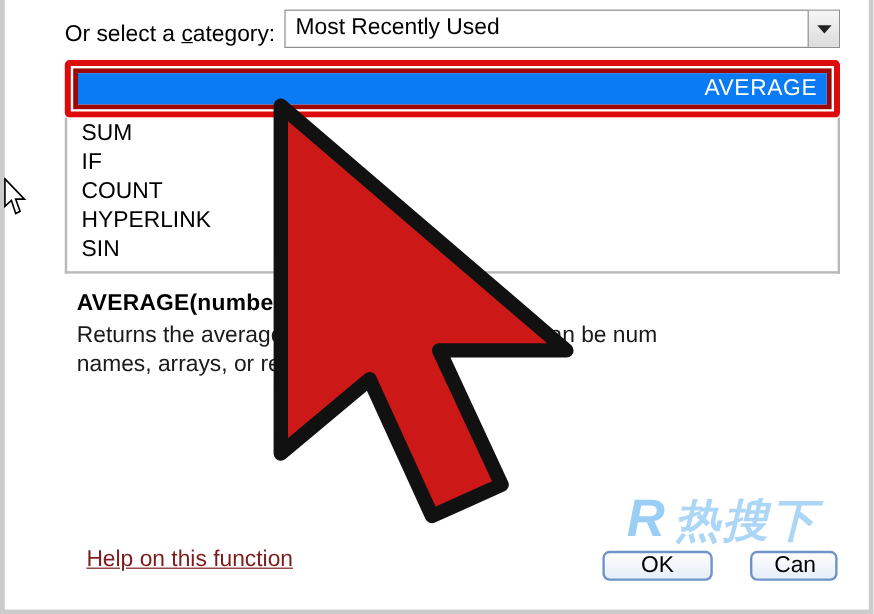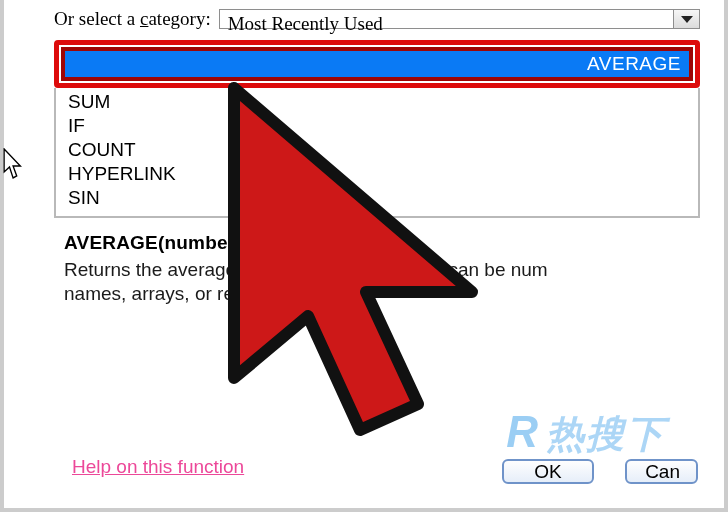--- a/index.html
+++ b/index.html
@@ -16,29 +16,28 @@
     border-right: 4px solid #ccc;
     border-bottom: 4px solid #ccc;
     background: #fff;
   }
   .whitebox {
     position: absolute;
     left: 24px; right: 12px; top: 2px; bottom: 2px;
     background: #fff;
   }
   .row-category {
-    display: flex; align-items: center;
+    display: flex; align-items: flex-end;
     gap: 8px;
     padding: 6px 12px 10px 26px;
-    font-family: Liberation Serif, serif;
   }
   .underline-hotkey { text-decoration: underline; }
   .select-wrap {
     flex: 1; display: flex; align-items: stretch;
-    border: 1px solid #8e8e8e; height: 20px; background: #fff;
+    border: 1px solid #8e8e8e; height: 32px; background: #fff;
   }
   .select-value { flex: 1; padding: 3px 8px; }
   .select-btn {
     width: 26px; border-left: 1px solid #8e8e8e;
     display: flex; align-items: center; justify-content: center;
     background: linear-gradient(#f6f6f6,#dcdcdc);
   }
   .tri-down {
     width: 0; height: 0;
     border-left: 6px solid transparent;
@@ -74,21 +73,21 @@
   }
   .listbox-rest .fn { padding: 1px 2px; }
   .desc-block {
     margin: 6px 12px 0 26px;
     padding: 8px 10px;
   }
   .desc-sig { font-weight: 700; letter-spacing: 0.2px; }
   .desc-text { margin-top: 4px; line-height: 1.28; color: #1a1a1a; }
   .help-link {
     position: absolute; left: 44px; bottom: 28px;
-    color: #ec4899; text-decoration: underline;
+    color: #7f1d1d; text-decoration: underline;
   }
   .btn {
     position: absolute; bottom: 22px;
     height: 25px; min-width: 92px;
     border: 2px solid #6f93c9;
     border-radius: 6px;
     background: linear-gradient(#fefefe,#e6eef9);
     display: flex; align-items: center; justify-content: center;
     padding: 0 16px;
   }
@@ -102,21 +101,21 @@
     left: 200px; top: 78px;
     width: 300px; height: 360px;
     pointer-events: none;
   }
   .small-cursor {
     position: absolute; left: -2px; top: 148px;
     font-size: 30px; color: #000;
     transform: scaleX(0.9);
   }
   .watermark {
-    position: absolute; right: 46px; bottom: 46px;
+    position: absolute; right: 30px; bottom: 46px;
     font-size: 38px; font-weight: 800; font-style: italic;
     color: rgba(72,165,235,0.45);
     letter-spacing: 2px;
     pointer-events: none;
     white-space: nowrap;
   }
   .watermark .r { color: rgba(72,165,235,0.55); font-size: 44px; padding-right: 6px; }
 </style>
 </head>
 <body>

